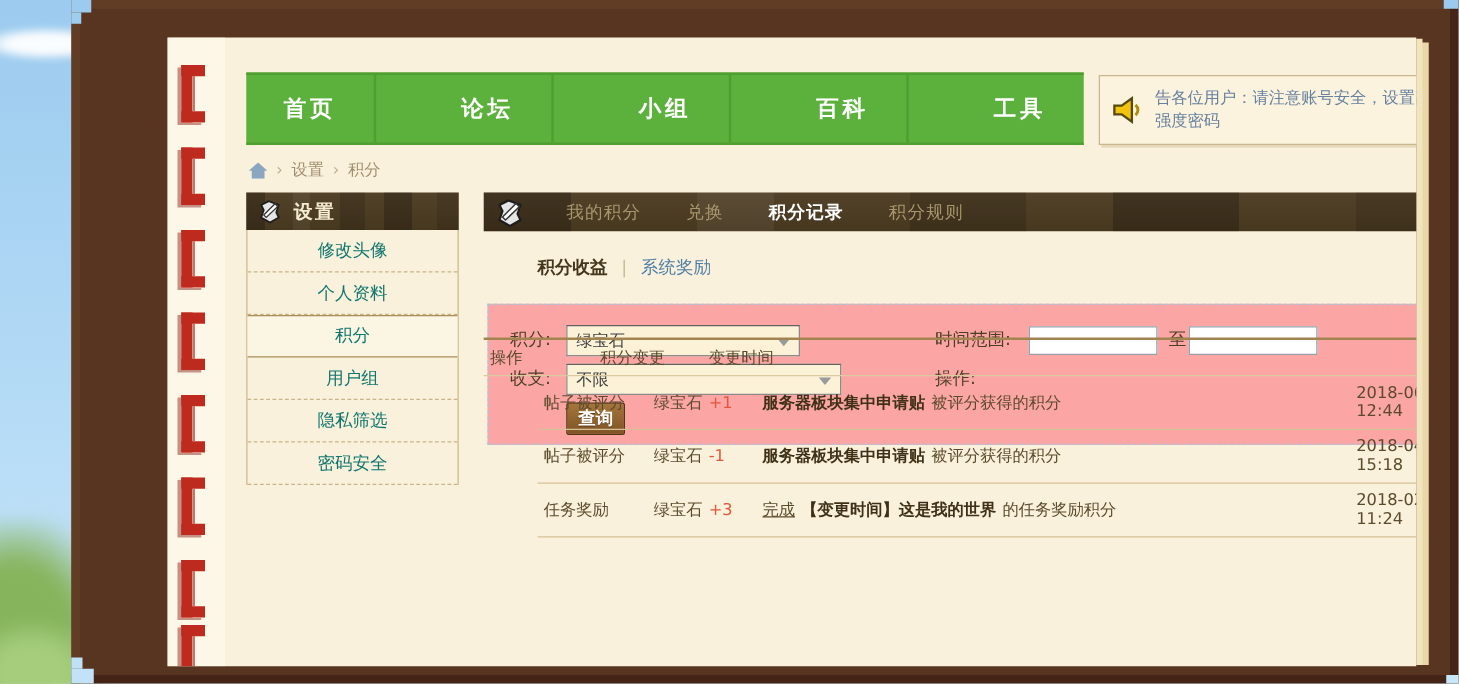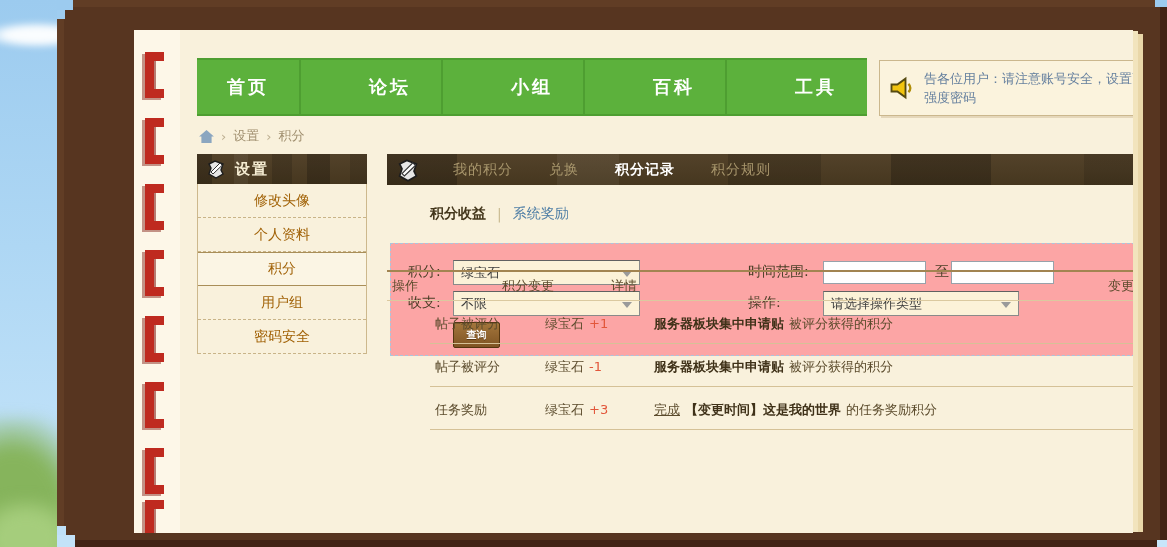--- a/index.html
+++ b/index.html
@@ -59,21 +59,21 @@
   .side { position:absolute; left:63px; top:124px; width:170px; }
   .bar-tex { background:
       linear-gradient(90deg, rgba(0,0,0,.22) 0 9%, transparent 9% 22%, rgba(255,255,255,.05) 22% 30%,
         transparent 30% 44%, rgba(0,0,0,.15) 44% 56%, transparent 56% 65%, rgba(0,0,0,.22) 65% 78%,
         transparent 78% 90%, rgba(0,0,0,.12) 90%),
       linear-gradient(#53422a,#46371f); }
   .side-head { height:30px; display:flex; align-items:center; padding-left:8px; }
   .side-head .ttl { color:#f5ecd2; font-weight:bold; font-size:15px; letter-spacing:2px; margin-left:8px; }
   .side-list { border-left:1px solid #cdb88c; border-right:1px solid #cdb88c; }
   .side-item { height:34px; display:flex; align-items:center; justify-content:center;
-               font-size:14px; color:#a16207; border-bottom:1px dashed #c9b488; cursor:pointer; }
+               font-size:14px; color:#0f766e; border-bottom:1px dashed #c9b488; cursor:pointer; }
   .side-item.active { background:#fbf5e4; border-top:1px solid #a98e58; border-bottom:1px solid #a98e58; }
 
   
   .main-head { position:absolute; left:253px; top:124px; width:775px; height:31px;
                display:flex; align-items:center; }
   .main-head .m-icon { margin-left:8px; }
   .m-tabs { display:flex; gap:36px; margin-left:32px; }
   .m-tab { font-size:14px; color:#a8966c; letter-spacing:1px; cursor:pointer; }
   .m-tab.active { color:#ffffff; font-weight:bold; }
 
@@ -89,27 +89,27 @@
   .f-label { position:absolute; font-size:14px; color:#4a3e26; }
   .f-select { position:absolute; height:25px; background:#fcf2d8; border:1px solid #8a8a8a;
               border-top-color:#616161; display:flex; align-items:center; padding:0 22px 0 7px;
               font-size:13px; color:#3c3c3c; cursor:pointer; }
   .f-select .arr { position:absolute; right:7px; top:10px; width:0; height:0;
               border-left:5px solid transparent; border-right:5px solid transparent; border-top:6px solid #9a9a9a; }
   .f-input { position:absolute; width:103px; height:23px; background:#fff; border:1px solid #98a1aa;
              font-size:13px; padding:0 5px; color:#333; }
   .f-btn { position:absolute; left:62px; top:78px; width:47px; height:26px;
            background:linear-gradient(#a4763c,#7f5423); border:1px solid #53350f; border-radius:2px;
-           color:#fff; font-weight:bold; font-size:10px; cursor:pointer;
+           color:#fff; font-weight:bold; font-size:14px; cursor:pointer;
            text-shadow:0 1px 0 rgba(60,30,0,.6); }
 
   
   .tbl { position:absolute; left:253px; top:240px; width:775px; border-top:2px solid #a28451; }
   .t-row { display:grid; grid-template-columns:88px 87px 475px auto; align-items:center;
-           padding-left:5px; border-bottom:1px solid #d5c197; font-size:13px; color:#5b4b2c;gap:22px; }
+           padding-left:5px; border-bottom:1px solid #d5c197; font-size:13px; color:#5b4b2c; }
   .t-head { height:29px; border-bottom:1px solid #dbc99f; }
   .t-data { height:43px;margin-left:43px; }
   .d-pre:not(:empty) { margin-right:5px;text-decoration:underline; }
   .d-bold { font-weight:bold; color:#3f3118; margin-right:5px; cursor:pointer; }
   .chg { color:#e2573b; margin-left:5px; }
 
   svg { display:block; }
 </style>
 </head>
 <body>
@@ -179,20 +179,21 @@
               <path d="M5 13L14 4l2.2 2.2L7 15z" fill="#ffffff" stroke="#333" stroke-width="1"></path>
             </svg>
           </span>
           <span class="ttl">设置</span>
         </div>
         <div class="side-list">
           <div class="side-item">修改头像</div>
           <div class="side-item">个人资料</div>
           <div class="side-item active">积分</div>
           <div class="side-item">用户组</div>
+          <div class="side-item">隐私筛选</div>
           <div class="side-item">密码安全</div>
         </div>
       </div>
 
       <div class="main-head bar-tex">
         <span class="m-icon">
           <svg viewBox="0 0 20 20" width="26" height="24">
             <path d="M3 5l6-3 8 3-2 6 2 4-7 4-7-4 2-6z" fill="#e6e6e6" stroke="#1d1d1d" stroke-width="1.4"></path>
             <path d="M5 13L14 4l2.2 2.2L7 15z" fill="#ffffff" stroke="#333" stroke-width="1"></path>
           </svg>
@@ -217,39 +218,34 @@
           <span>绿宝石</span>
           <span class="arr"></span>
         </div>
 
         <span class="f-label" style="left:357px;top:19px">时间范围:</span>
         <input class="f-input" style="left: 432px; top: 17px;">
         <span class="f-label" style="left:544px;top:19px">至</span>
         <input class="f-input" style="left: 560px; top: 17px;">
 
         <span class="f-label" style="left:17px;top:50px">收支:</span>
-        <div class="f-select" style="left:62px;top:47px;width:187px">
+        <div class="f-select" style="left:62px;top:47px;width:220px">
           <span>不限</span>
           <span class="arr"></span>
         </div>
 
         <span class="f-label" style="left:357px;top:50px">操作:</span>
-        <div class="f-select" style="left:432px;top:47px;width:196px">
-          <span>请选择操作类型</span>
-          <span class="arr"></span>
-        </div>
 
         <button class="f-btn">查询</button>
       </div>
 
       <div class="tbl">
         <div class="t-row t-head">
           <span>操作</span>
           <span>积分变更</span>
-          <span>详情</span>
           <span>变更时间</span>
         </div>
 
         <div class="t-row t-data">
           <span>帖子被评分</span>
           <span><span>绿宝石</span><span class="chg">+1</span></span>
           <span><span class="d-pre"></span><span class="d-bold">服务器板块集中申请贴</span><span>被评分获得的积分</span></span>
           <span>2018-06-26 12:44</span>
         </div>
 

